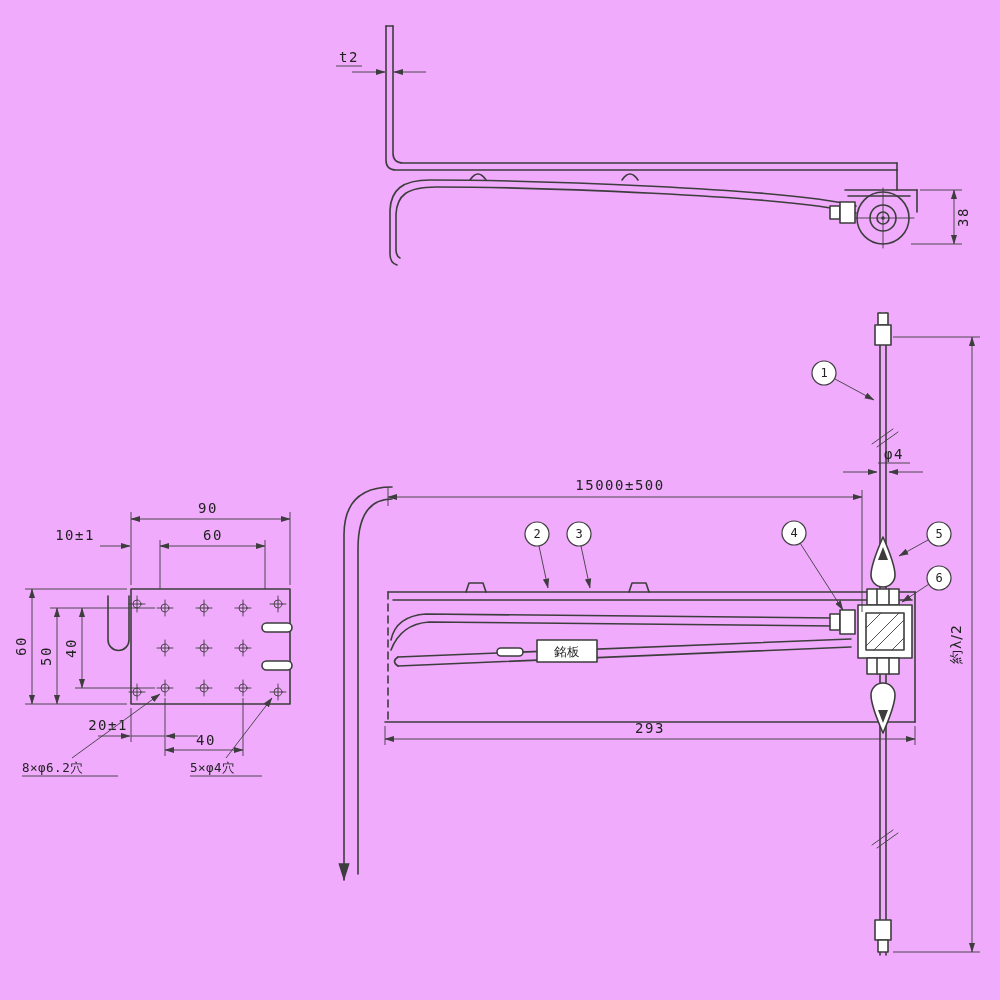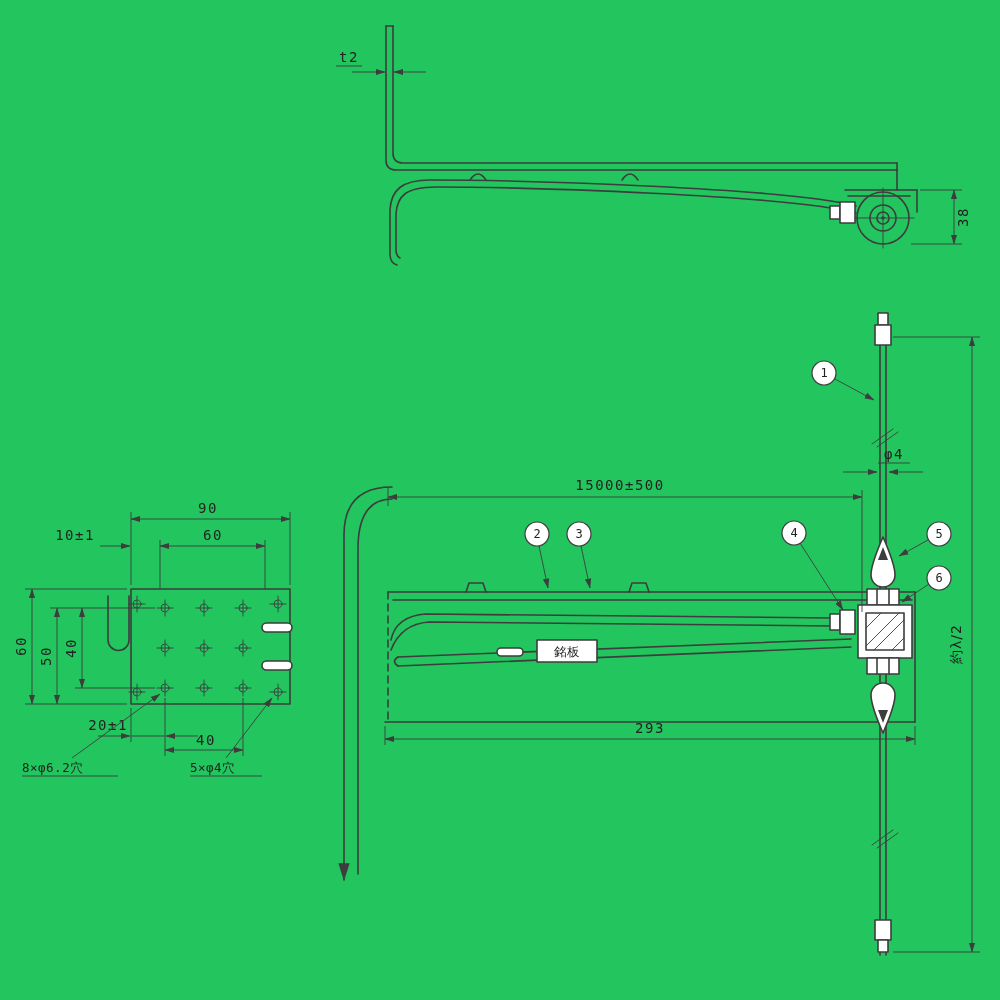--- a/index.html
+++ b/index.html
@@ -8,21 +8,21 @@
     background: #ffffff;
     width: 1000px;
     height: 1000px;
     overflow: hidden;
     font-family: "DejaVu Sans", sans-serif;
   }
   .sheet {
     position: relative;
     width: 1000px;
     height: 1000px;
-    background: #22c55e;
+    background: #f0abfc;
   }
   svg { display: block; }
 
   
   g.geo  { stroke: #3d3d3d; stroke-width: 1.6; fill: none; stroke-linecap: round; stroke-linejoin: round; }
   g.dim  { stroke: #3d3d3d; stroke-width: 0.9; fill: none; }
   g.lead { stroke: #3d3d3d; stroke-width: 0.9; fill: none; }
 
   .dashed { stroke-dasharray: 7 5; }
   .thin   { stroke-width: 0.9; }

